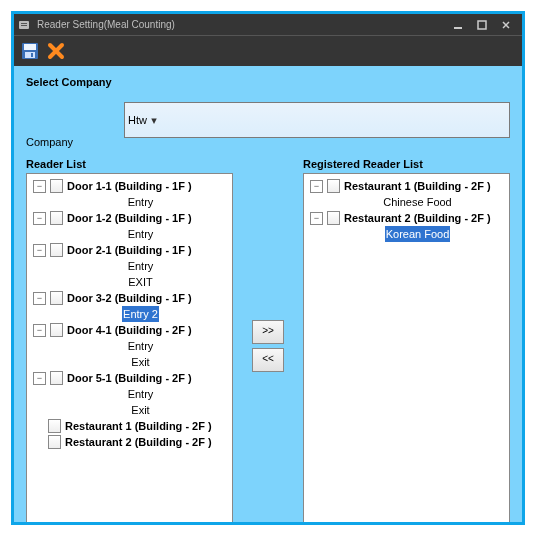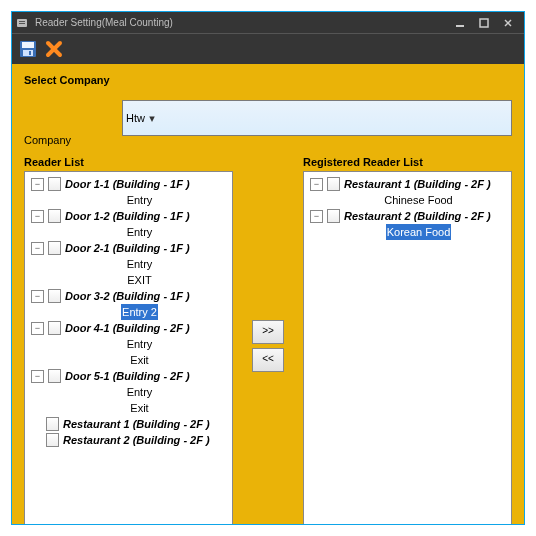--- a/index.html
+++ b/index.html
@@ -1,45 +1,45 @@
 <!DOCTYPE html>
 <html><head>
 <meta charset="utf-8">
 <style>
   html,body{margin:0;padding:0;font-family:Tahoma,Arial,sans-serif;font-size:11px;color:#000;background:#fff;}
   .frame{width:536px;height:536px;background:#fff;position:relative;}
-  .window{position:absolute;left:11px;top:11px;right:11px;bottom:11px;background:#fff;border:1px solid #0ea5e9;display:flex;flex-direction:column;}
+  .window{position:absolute;left:11px;top:11px;right:11px;bottom:11px;background:#fff;border:3px solid #0ea5e9;display:flex;flex-direction:column;}
   .titlebar{height:21px;background:#353535;color:#bfbfbf;display:flex;align-items:center;padding:0 4px;font-size:10px;justify-content:space-between;}
   .titlebar .left{display:flex;align-items:center;gap:5px;}
   .appicon{width:14px;height:12px;display:inline-block;}
   .winbtns{display:flex;gap:0;}
   .winbtn{width:24px;height:17px;color:#ddd;display:flex;align-items:center;justify-content:center;cursor:default;}
   .toolbar{height:30px;background:#353535;display:flex;align-items:center;gap:6px;padding:0 6px;border-top:1px solid #555;}
   .tbtn{width:20px;height:20px;display:flex;align-items:center;justify-content:center;}
-  .content{flex:1;background:#eab308;padding:10px 12px;overflow:hidden;}
+  .content{flex:1;background:#7dd3fc;padding:10px 12px;overflow:hidden;}
   .section-title{font-weight:bold;margin-bottom:4px;}
   .company-row{display:flex;align-items:center;margin-bottom:10px;}
   .company-label{width:98px;margin-top:44px;}
   .dropdown{flex:1;height:18px;border:1px solid #7a7a7a;background:linear-gradient(#e9f3fc,#dceefc);display:flex;align-items:center;justify-content:flex-start;padding:8px 3px;font-size:11px;}
   .dropdown .arrow{width:14px;text-align:center;color:#333;}
   .lists{display:flex;align-items:stretch;height:calc(100% - 60px);gap:18px;}
   .col{flex:1;display:flex;flex-direction:column;}
   .col-title{font-weight:bold;margin-bottom:3px;}
   .listbox{flex:1;border:1px solid #888;background:#fff;padding:4px 2px;overflow:auto;}
   .midbtns{width:34px;display:flex;flex-direction:column;justify-content:center;align-items:center;gap:4px;}
   .mvbtn{width:30px;height:22px;border:1px solid #888;background:linear-gradient(#f8f8f8,#e2e2e2);font-size:10px;line-height:20px;text-align:center;}
   .row{display:flex;align-items:center;height:16px;line-height:16px;white-space:nowrap;}
   .indent1{padding-left:4px;}
   .indent2{padding-left:22px;flex-direction:column;}
   .expander{width:11px;height:11px;border:1px solid #888;background:#fff;color:#555;font-size:9px;line-height:9px;text-align:center;margin-right:4px;display:inline-flex;align-items:center;justify-content:center;}
   .docicon{width:11px;height:12px;border:1px solid #888;background:linear-gradient(#fff,#eee);margin-right:4px;display:inline-block;position:relative;}
   .docicon:after{content:"";position:absolute;right:-1px;top:-1px;border-top:4px solid #fff0;border-left:4px solid #fff0;}
   .blackicon{width:9px;height:11px;background:#1a1a1a;margin-right:4px;display:inline-block;}
   .lbl{}
-  .bold{font-weight:bold;font-style:italic;}
+  .bold{font-weight:bold;}
   .selected{background:#2f74d0;color:#fff;padding:0 1px;}
 </style>
 </head>
 <body>
 
 <div class="frame">
   <div class="window">
     <div class="titlebar">
       <div class="left">
         <span class="appicon">

